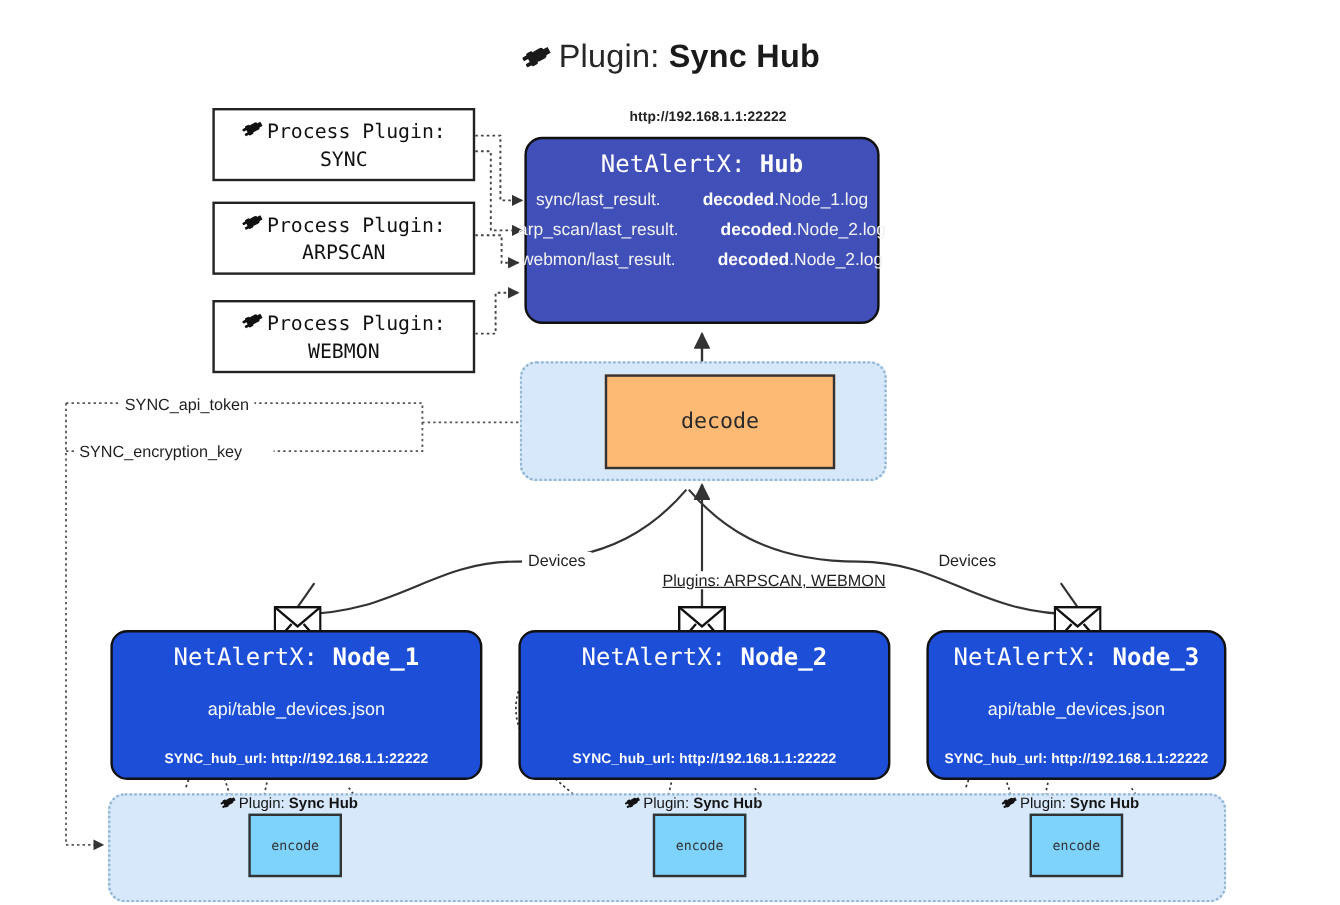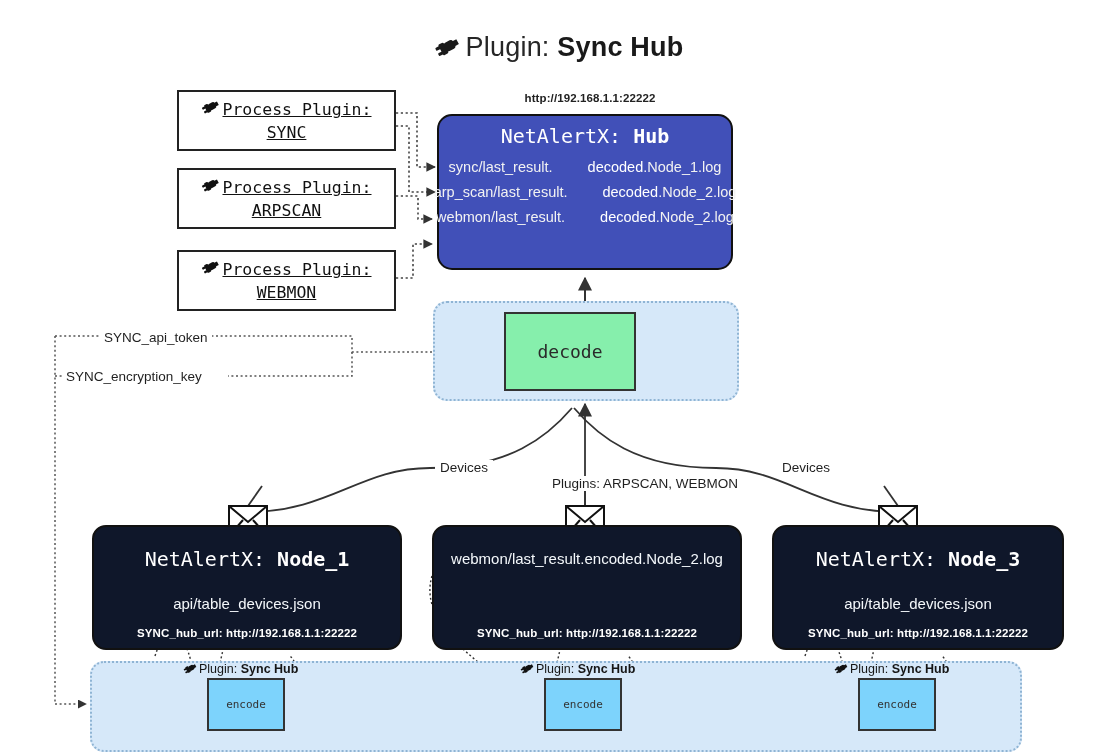--- a/index.html
+++ b/index.html
@@ -20,21 +20,21 @@
   .title .lead{font-weight:400;color:#262626;}
   .title .strong{font-weight:bold;color:#1a1a1a;}
 
   
   .procbox{
     position:absolute;box-sizing:border-box;
     width:219px;height:61px;background:#fff;
     border:2px solid #222;
     display:flex;flex-direction:column;align-items:center;justify-content:center;
     font-family:"DejaVu Sans Mono","Liberation Mono",monospace;
-    font-size:16.5px;line-height:1.28;color:#111;text-decoration:underline;
+    font-size:16.5px;line-height:1.28;color:#111;
   }
   .procbox .r1{display:flex;align-items:center;gap:1px;white-space:nowrap;}
   .procbox .r2{white-space:nowrap;}
   .procbox .plug{display:inline-block;vertical-align:-2px;}
   #proc-sync{left:177px;top:74px;}
   #proc-arpscan{left:177px;top:152px;}
   #proc-webmon{left:177px;top:234px;}
 
   
   .hub-url{
@@ -49,77 +49,77 @@
     padding-top:8px;color:#ffffff;
   }
   #hub .hub-title{
     font-family:"DejaVu Sans Mono","Liberation Mono",monospace;
     font-size:20px;white-space:nowrap;margin-bottom:7px;
   }
   #hub .hub-title b{font-weight:bold;}
   #hub .logline{
     font-size:14.5px;line-height:1.72;white-space:nowrap;color:#f2f2f2;
   }
-  #hub .logline b{font-weight:normal;color:#ffffff;margin-left:35px;}
+  #hub .logline b{font-weight:bold;color:#ffffff;margin-left:35px;}
 
   
   #decode-zone{
     position:absolute;left:433px;top:285px;width:306px;height:100px;
     box-sizing:border-box;background:#d6e8f9;
     border:2px dotted #8fb4d4;border-radius:14px;
   }
   #decode-box{
-    position:absolute;left:504px;top:296px;width:132px;height:79px;
-    box-sizing:border-box;background:#86efac;border:2px solid #333;
+    position:absolute;left:504px;top:296px;width:192px;height:79px;
+    box-sizing:border-box;background:#fdba74;border:2px solid #333;
     display:flex;align-items:center;justify-content:center;
     font-family:"DejaVu Sans Mono","Liberation Mono",monospace;
     font-size:18px;color:#2a2a2a;
   }
 
   
   .keylabel{
     position:absolute;background:#ffffff;padding:0 4px;
     font-size:13.5px;color:#1f1f1f;white-space:nowrap;
   }
   #lbl-api-token{left:100px;top:314px;}
   #lbl-enc-key{left:62px;top:353px;}
 
   
   .edgelabel{
     position:absolute;background:#ffffff;padding:0 5px;
     font-size:13.5px;color:#1f1f1f;white-space:nowrap;margin-left:42px;
   }
   #lbl-dev-left{left:393px;top:444px;}
   #lbl-dev-right{left:735px;top:444px;}
-  #lbl-plugins{left:505px;top:460px;}
+  #lbl-plugins{left:505px;top:460px;text-decoration:underline;}
 
   
   .node{
     position:absolute;box-sizing:border-box;
-    background:#0f172a;border:2.5px solid #111;border-radius:14px;
+    background:#1d4ed8;border:2.5px solid #111;border-radius:14px;
     display:flex;flex-direction:column;align-items:center;
-    color:#ffffff;padding-top:20px;overflow:hidden;
+    color:#ffffff;padding-top:8px;overflow:hidden;
   }
   .node .node-title{
     font-family:"DejaVu Sans Mono","Liberation Mono",monospace;
     font-size:20px;white-space:nowrap;color:#ffffff;
   }
   .node .node-title b{font-weight:bold;}
   .node .node-line{
     font-size:15px;white-space:nowrap;color:#f4f8fb;line-height:1.66;
   }
   .node .node-foot{
     position:absolute;bottom:9px;left:0;width:100%;text-align:center;
     font-size:11.5px;font-weight:bold;color:#ffffff;white-space:nowrap;letter-spacing:.1px;
   }
   #node1{left:92px;top:509px;width:310px;height:125px;}
   #node1 .node-line{margin-top:21px;}
   #node2{left:432px;top:509px;width:310px;height:125px;}
   #node2 .n2l1{margin-top:13px;}
-  #node3{left:772px;top:509px;width:292px;height:125px;}
+  #node3{left:772px;top:509px;width:250px;height:125px;border-radius:16px;}
   #node3 .node-line{margin-top:21px;}
 
   
   .envelope{position:absolute;width:40px;height:32px;}
 
   
   #encode-zone{
     position:absolute;left:90px;top:645px;width:932px;height:91px;
     box-sizing:border-box;background:#d6e8f9;
     border:2px dotted #8fb4d4;border-radius:14px;
@@ -308,21 +308,21 @@
     </svg>
   </div>
 
   <div class="node" id="node1">
     <div class="node-title"><span>NetAlertX: </span><b>Node_1</b></div>
     <div class="node-line">api/table_devices.json</div>
     <div class="node-foot">SYNC_hub_url: http://192.168.1.1:22222</div>
   </div>
 
   <div class="node" id="node2">
-    <div class="node-line">webmon/last_result.encoded.Node_2.log</div>
+    <div class="node-title"><span>NetAlertX: </span><b>Node_2</b></div>
     <div class="node-foot">SYNC_hub_url: http://192.168.1.1:22222</div>
   </div>
 
   <div class="node" id="node3">
     <div class="node-title"><span>NetAlertX: </span><b>Node_3</b></div>
     <div class="node-line">api/table_devices.json</div>
     <div class="node-foot">SYNC_hub_url: http://192.168.1.1:22222</div>
   </div>
 
   <div id="encode-zone"></div>

